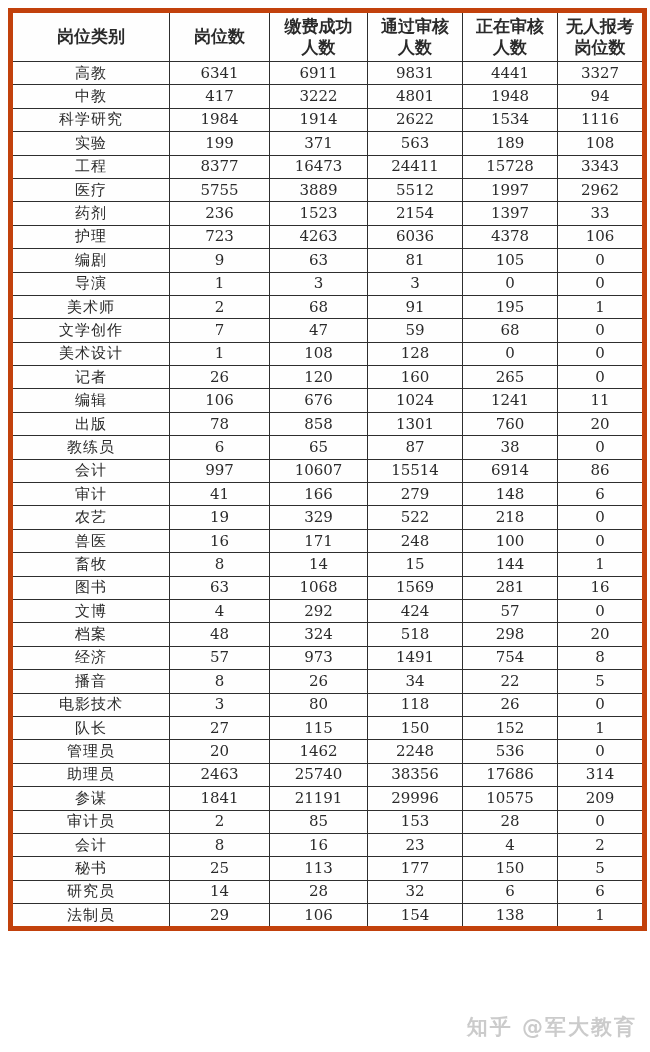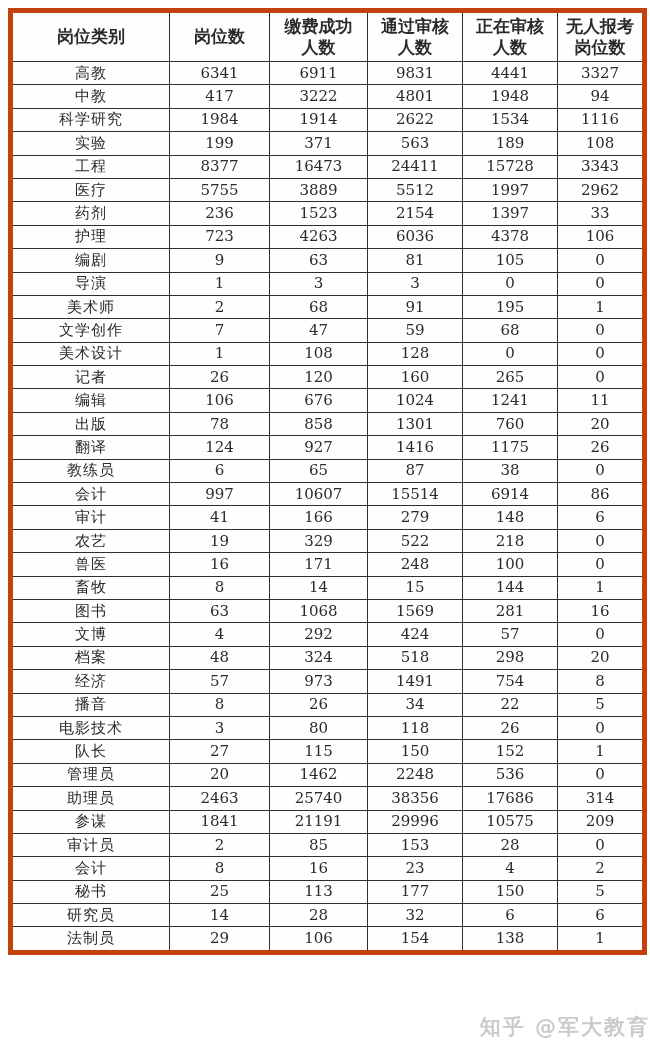--- a/index.html
+++ b/index.html
@@ -44,21 +44,21 @@
     height: 22.4px;
     font-size: 15px;
     line-height: 1;
   }
   td.cell-category {
     letter-spacing: 1px;
   }
   .watermark {
     position: absolute;
     top: 1013px;
-    right: 0;
+    right: 13px;
     font-family: "DejaVu Sans", "Liberation Sans", sans-serif;
     font-size: 21px;
     font-weight: 700;
     letter-spacing: 2px;
     color: #bdbdbd;
     opacity: 0.78;
     text-shadow: 1px 1px 0 rgba(255,255,255,0.65);
     pointer-events: none;
     white-space: nowrap;
   }
@@ -212,28 +212,20 @@
       </tr>
       <tr>
         <td class="cell-category">出版</td>
         <td class="cell-value">78</td>
         <td class="cell-value">858</td>
         <td class="cell-value">1301</td>
         <td class="cell-value">760</td>
         <td class="cell-value">20</td>
       </tr>
       <tr>
-        <td class="cell-category">翻译</td>
-        <td class="cell-value">124</td>
-        <td class="cell-value">927</td>
-        <td class="cell-value">1416</td>
-        <td class="cell-value">1175</td>
-        <td class="cell-value">26</td>
-      </tr>
-      <tr>
         <td class="cell-category">教练员</td>
         <td class="cell-value">6</td>
         <td class="cell-value">65</td>
         <td class="cell-value">87</td>
         <td class="cell-value">38</td>
         <td class="cell-value">0</td>
       </tr>
       <tr>
         <td class="cell-category">会计</td>
         <td class="cell-value">997</td>

